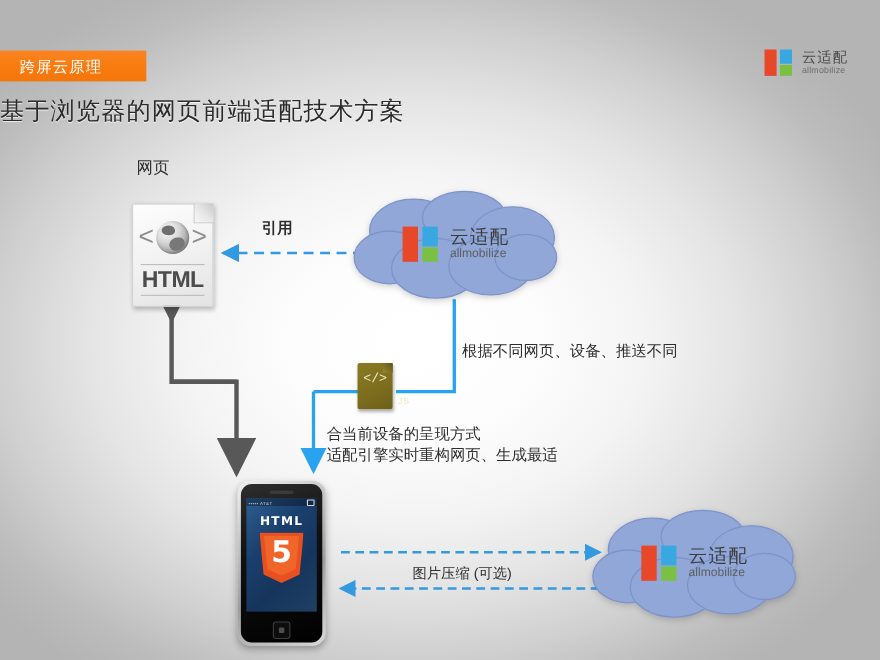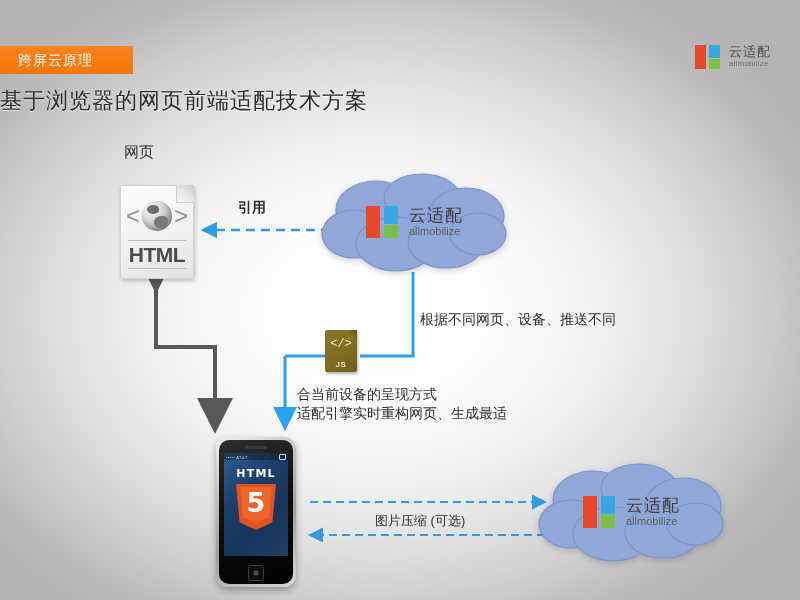--- a/index.html
+++ b/index.html
@@ -104,21 +104,21 @@
   .js-file .jfold{
     position:absolute;right:0;top:0;width:9px;height:9px;
     background:linear-gradient(225deg,#5d5114 0%,#9a8a2e 100%);
   }
   .js-file .jcode{
     position:absolute;left:0;top:7px;width:100%;text-align:center;
     font-size:12px;color:#efe9c4;font-family:"Liberation Mono","DejaVu Sans Mono",monospace;
   }
   .js-file .jtxt{
     position:absolute;left:0;bottom:3px;width:100%;text-align:center;
-    font-size:8px;font-weight:bold;color:#f2edd0;letter-spacing:.5px;
+    font-size:8px;font-weight:bold;color:#f2edd0;letter-spacing:.5px;padding-left:26px;
   }
 
   
   .phone{
     position:absolute;left:216px;top:437px;width:80px;height:150px;
     border-radius:12px;
     background:linear-gradient(150deg,#f2f2f2 0%,#c6c6c6 28%,#9e9e9e 60%,#d8d8d8 100%);
     box-shadow:0 3px 7px rgba(0,0,0,.3);padding:3px;box-sizing:border-box;
   }
   .phone .body{

